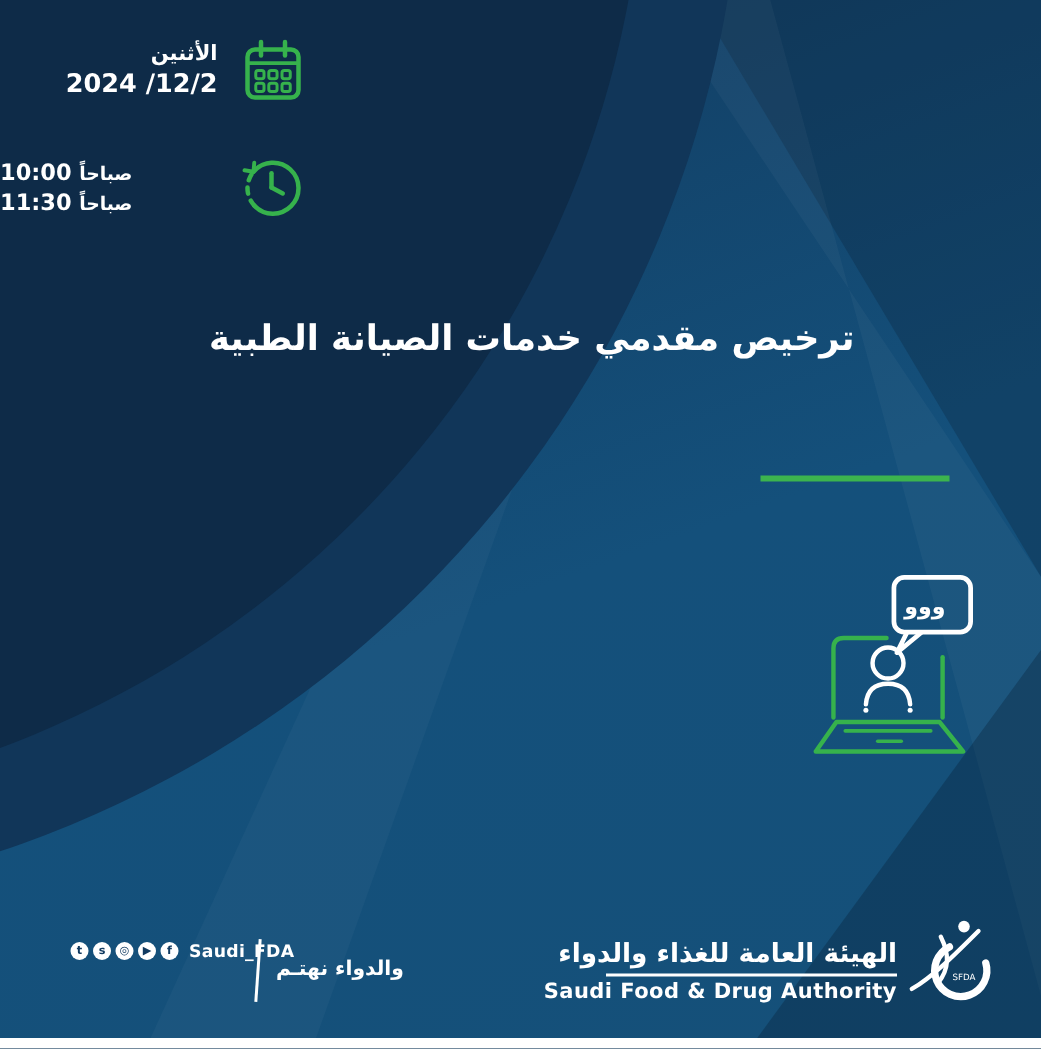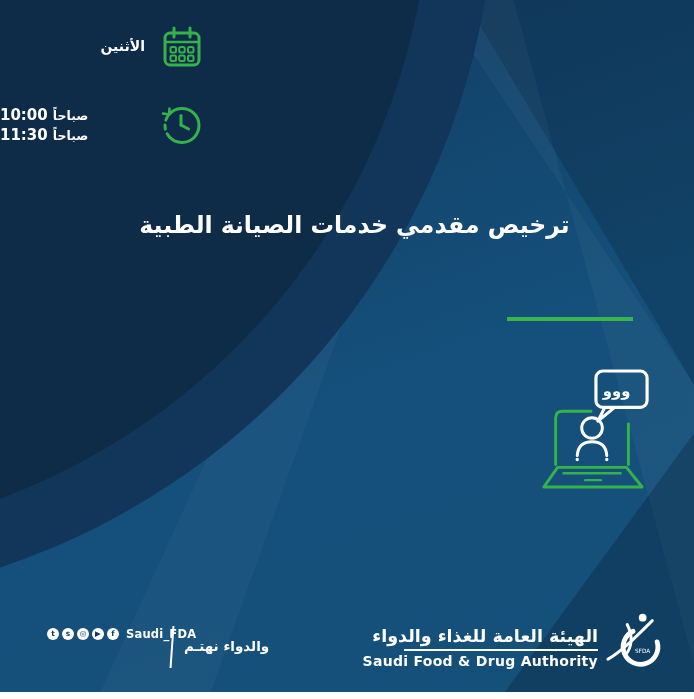--- a/index.html
+++ b/index.html
@@ -61,21 +61,21 @@
   }
   .green-line{position:absolute; left:507px; top:317px; width:126px; height:4px; background:#3cb44e;}
 
   
   .speaker{
     position:absolute; top:404px; right:216px;
     display:flex; flex-direction:column; align-items:flex-end; gap:14px;
   }
   .speaker-label{font-size:19px; font-weight:bold; direction:rtl;}
   .speaker-name{font-size:26px; font-weight:bold; color:#3eb953; direction:rtl;}
-  .laptop-wrap{position:absolute; left:534px; top:365px;}
+  .laptop-wrap{position:absolute; left:534px; top:379px;}
 
   
   .footer-left{position:absolute; left:47px; top:627px;}
   .social-row{display:flex; align-items:center; gap:3px;}
   .s-icon{
     width:12px; height:12px; border-radius:50%; background:#ffffff; color:#113a60;
     font-size:7.5px; font-weight:bold; display:flex; align-items:center; justify-content:center;
     line-height:1; overflow:hidden;
   }
   .handle{margin-left:4px; font-size:11.5px; font-weight:bold; letter-spacing:0.2px;}
@@ -100,20 +100,21 @@
     <div class="wedge-corner"></div>
     <div class="wedge-left-ray"></div>
     <div class="arc-mid"></div>
     <div class="arc-dark"></div>
   </div>
 
   <div class="meta">
     <div class="meta-row">
       <div class="meta-texts">
         <span class="day" dir="rtl">الأثنين</span>
+        <span class="date">2024 /12/2</span>
       </div>
       <svg class="meta-icon" width="40" height="42" viewBox="0 0 40 42">
         <rect x="3" y="7" width="34" height="32" rx="5" fill="none" stroke="#36b24c" stroke-width="3"></rect>
         <line x1="12" y1="2" x2="12" y2="11" stroke="#36b24c" stroke-width="3" stroke-linecap="round"></line>
         <line x1="28" y1="2" x2="28" y2="11" stroke="#36b24c" stroke-width="3" stroke-linecap="round"></line>
         <line x1="4" y1="16" x2="36" y2="16" stroke="#36b24c" stroke-width="2.5"></line>
         <rect x="8.5" y="21" width="5.5" height="5.5" rx="1.5" fill="none" stroke="#36b24c" stroke-width="2"></rect>
         <rect x="17.2" y="21" width="5.5" height="5.5" rx="1.5" fill="none" stroke="#36b24c" stroke-width="2"></rect>
         <rect x="26" y="21" width="5.5" height="5.5" rx="1.5" fill="none" stroke="#36b24c" stroke-width="2"></rect>
         <rect x="8.5" y="29.5" width="5.5" height="5.5" rx="1.5" fill="none" stroke="#36b24c" stroke-width="2"></rect>

